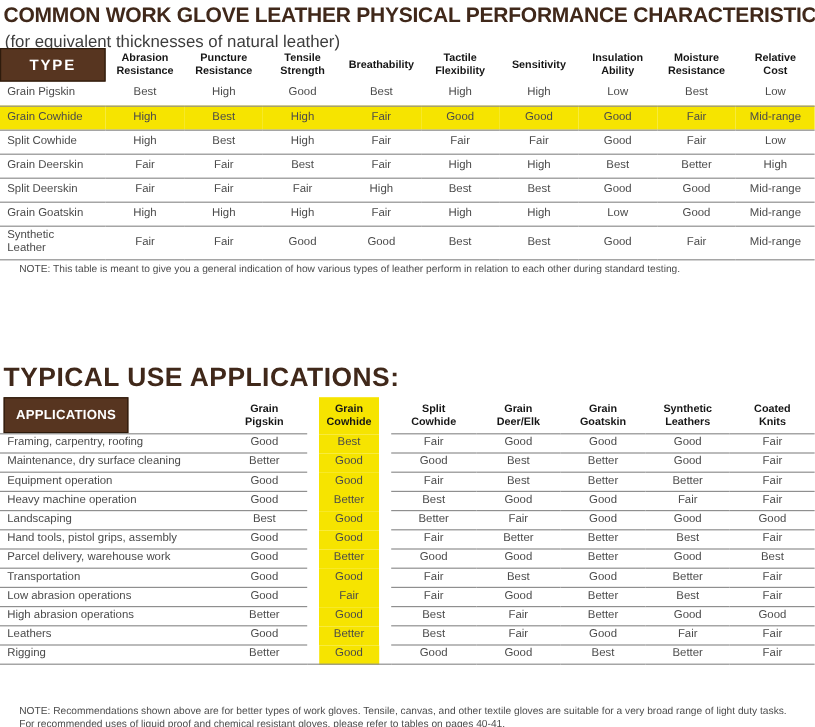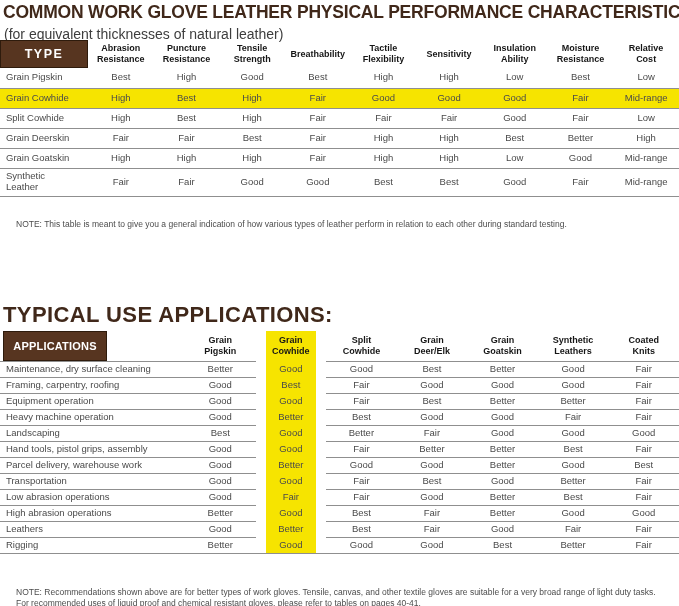--- a/index.html
+++ b/index.html
@@ -177,20 +177,32 @@
           <td>Fair</td>
           <td>Best</td>
           <td>Fair</td>
           <td>High</td>
           <td>High</td>
           <td>Best</td>
           <td>Better</td>
           <td>High</td>
         </tr>
         <tr>
+          <td class="rowlabel">Split Deerskin</td>
+          <td>Fair</td>
+          <td>Fair</td>
+          <td>Fair</td>
+          <td>High</td>
+          <td>Best</td>
+          <td>Best</td>
+          <td>Good</td>
+          <td>Good</td>
+          <td>Mid-range</td>
+        </tr>
+        <tr>
           <td class="rowlabel">Grain Goatskin</td>
           <td>High</td>
           <td>High</td>
           <td>High</td>
           <td>Fair</td>
           <td>High</td>
           <td>High</td>
           <td>Low</td>
           <td>Good</td>
           <td>Mid-range</td>
@@ -242,36 +254,36 @@
           <th class="colhead">Grain
 Goatskin</th>
           <th class="colhead">Synthetic
 Leathers</th>
           <th class="colhead">Coated
 Knits</th>
         </tr>
     </thead>
     <tbody>
         <tr>
+          <td class="rowlabel">Framing, carpentry, roofing</td>
+          <td>Good</td>
+          <td class="ylw">Best</td>
+          <td>Fair</td>
+          <td>Good</td>
+          <td>Good</td>
+          <td>Good</td>
+          <td>Fair</td>
+        </tr>
+        <tr>
           <td class="rowlabel">Maintenance, dry surface cleaning</td>
           <td>Better</td>
           <td class="ylw">Good</td>
           <td>Good</td>
           <td>Best</td>
           <td>Better</td>
-          <td>Good</td>
-          <td>Fair</td>
-        </tr>
-        <tr>
-          <td class="rowlabel">Framing, carpentry, roofing</td>
-          <td>Good</td>
-          <td class="ylw">Best</td>
-          <td>Fair</td>
-          <td>Good</td>
-          <td>Good</td>
           <td>Good</td>
           <td>Fair</td>
         </tr>
         <tr>
           <td class="rowlabel">Equipment operation</td>
           <td>Good</td>
           <td class="ylw">Good</td>
           <td>Fair</td>
           <td>Best</td>
           <td>Better</td>

